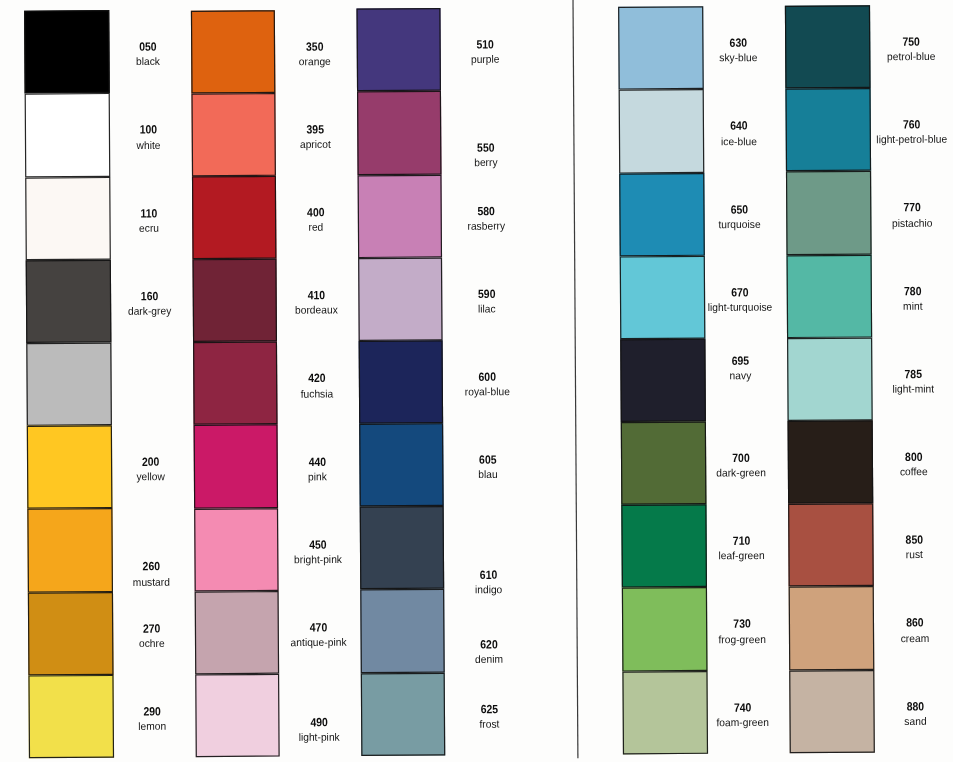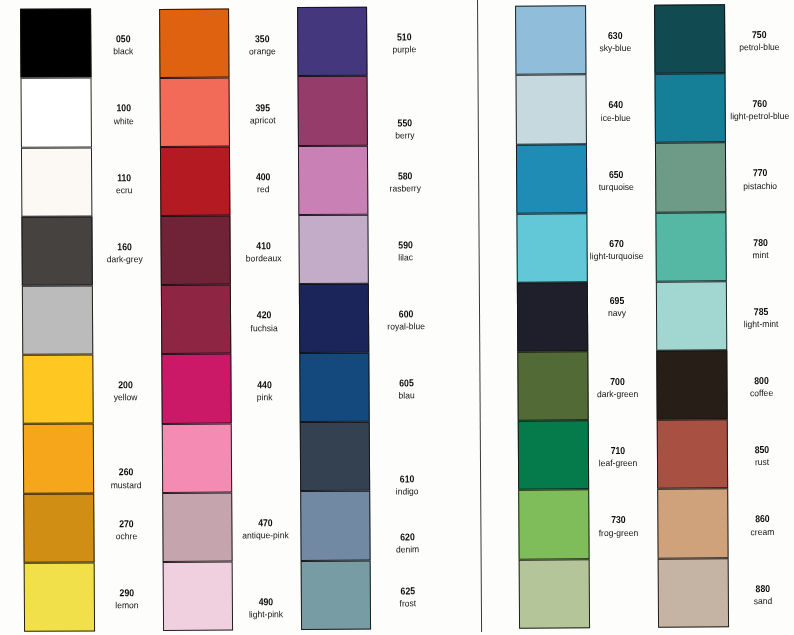--- a/index.html
+++ b/index.html
@@ -108,20 +108,24 @@
     <div class="nm">bordeaux</div>
   </div>
   <div class="lbl" style="left:202.2px;top:313.32px;width:120px;">
     <div class="code">420</div>
     <div class="nm">fuchsia</div>
   </div>
   <div class="lbl" style="left:202.2px;top:382.5px;width:120px;">
     <div class="code">440</div>
     <div class="nm">pink</div>
   </div>
+  <div class="lbl" style="left:202.2px;top:451.68px;width:120px;">
+    <div class="code">450</div>
+    <div class="nm">bright-pink</div>
+  </div>
   <div class="lbl" style="left:202.2px;top:520.86px;width:120px;">
     <div class="code">470</div>
     <div class="nm">antique-pink</div>
   </div>
   <div class="lbl" style="left:202.2px;top:590.04px;width:120px;margin-top:10px;">
     <div class="code">490</div>
     <div class="nm">light-pink</div>
   </div>
   <div class="swatch-stack" style="left:296.7px;top:9.2px;width:70.4px;height:622.62px;">
     <div class="sw" style="top: 0px; height: 69.18px; background: rgb(68, 55, 125); border-color: rgba(18, 18, 18, 0.92);" title="purple"></div>
@@ -206,20 +210,24 @@
     <div class="nm">dark-green</div>
   </div>
   <div class="lbl" style="left:555.1px;top:451.28px;width:120px;">
     <div class="code">710</div>
     <div class="nm">leaf-green</div>
   </div>
   <div class="lbl" style="left:555.1px;top:520.46px;width:120px;">
     <div class="code">730</div>
     <div class="nm">frog-green</div>
   </div>
+  <div class="lbl" style="left:555.1px;top:589.64px;width:120px;">
+    <div class="code">740</div>
+    <div class="nm">foam-green</div>
+  </div>
   <div class="swatch-stack" style="left:654.2px;top:9.1px;width:70.4px;height:622.62px;">
     <div class="sw" style="top: 0px; height: 69.18px; background: rgb(18, 74, 82); border-color: rgba(18, 18, 18, 0.92);" title="petrol-blue"></div>
     <div class="sw" style="top: 69.18px; height: 69.18px; background: rgb(22, 127, 152); border-color: rgba(18, 18, 18, 0.92);" title="light-petrol-blue"></div>
     <div class="sw" style="top: 138.36px; height: 69.18px; background: rgb(110, 154, 136); border-color: rgba(18, 18, 18, 0.92);" title="pistachio"></div>
     <div class="sw" style="top: 207.54px; height: 69.18px; background: rgb(84, 184, 165); border-color: rgba(18, 18, 18, 0.92);" title="mint"></div>
     <div class="sw" style="top: 276.72px; height: 69.18px; background: rgb(162, 214, 208); border-color: rgba(18, 18, 18, 0.92);" title="light-mint"></div>
     <div class="sw" style="top: 345.9px; height: 69.18px; background: rgb(39, 30, 24); border-color: rgba(18, 18, 18, 0.92);" title="coffee"></div>
     <div class="sw" style="top: 415.08px; height: 69.18px; background: rgb(168, 80, 65); border-color: rgba(18, 18, 18, 0.92);" title="rust"></div>
     <div class="sw" style="top: 484.26px; height: 69.18px; background: rgb(207, 162, 124); border-color: rgba(18, 18, 18, 0.92);" title="cream"></div>
     <div class="sw" style="top: 553.44px; height: 69.18px; background: rgb(197, 179, 163); border-color: rgba(18, 18, 18, 0.92);" title="sand"></div>

